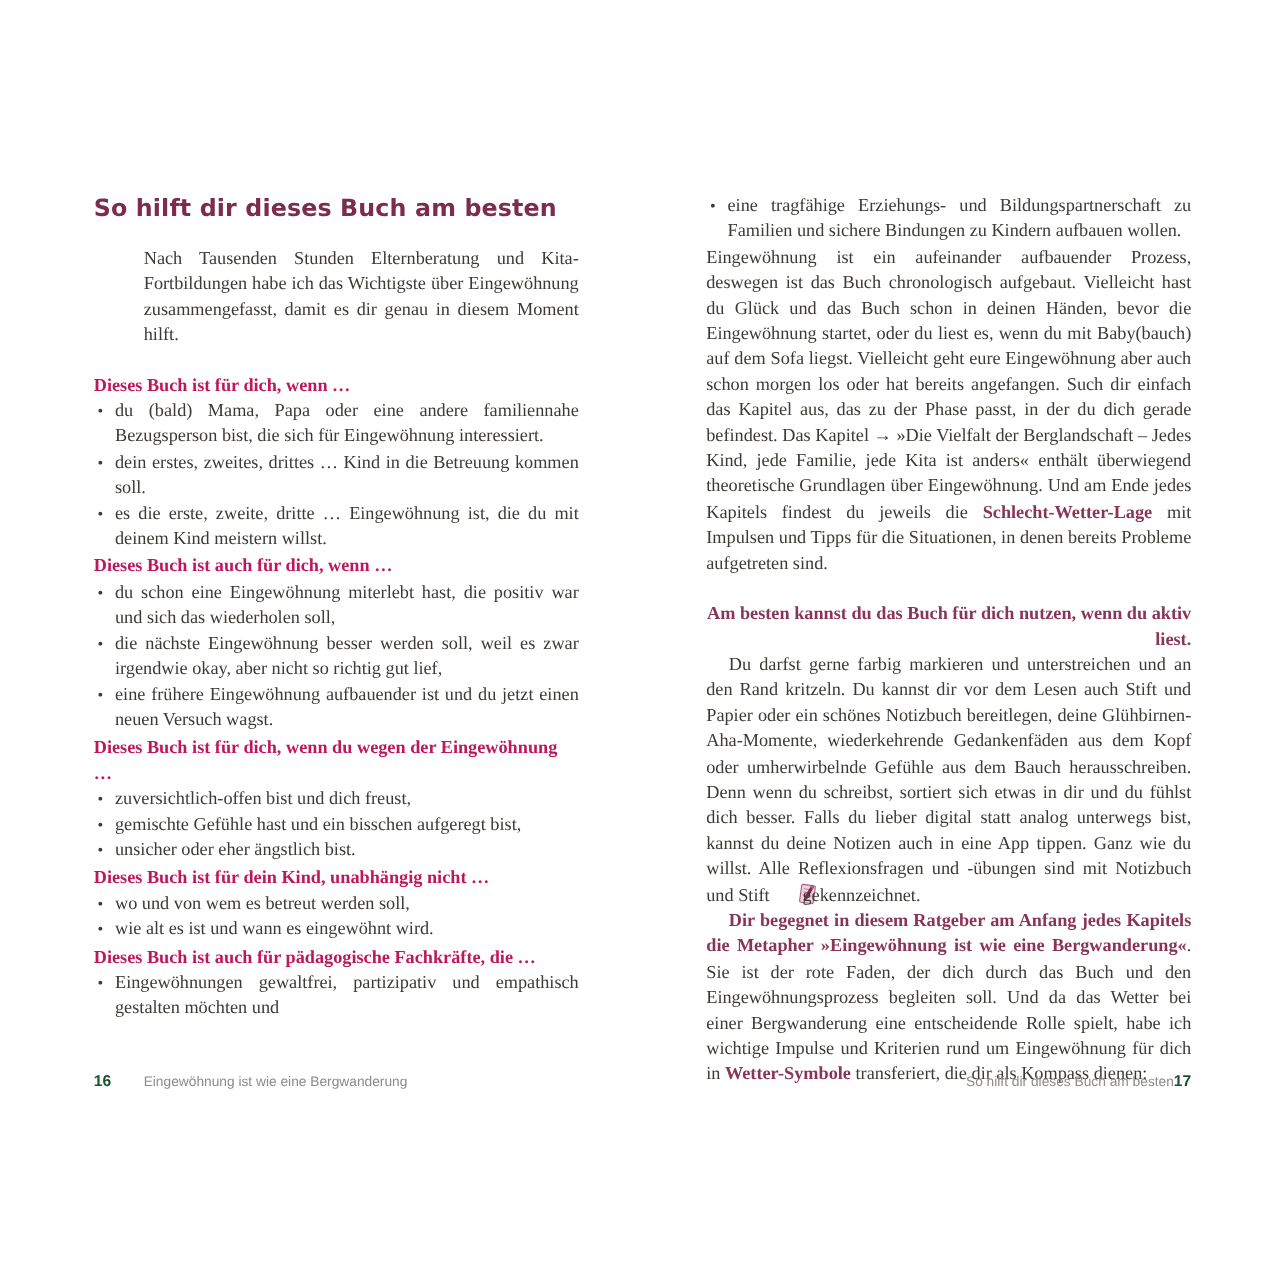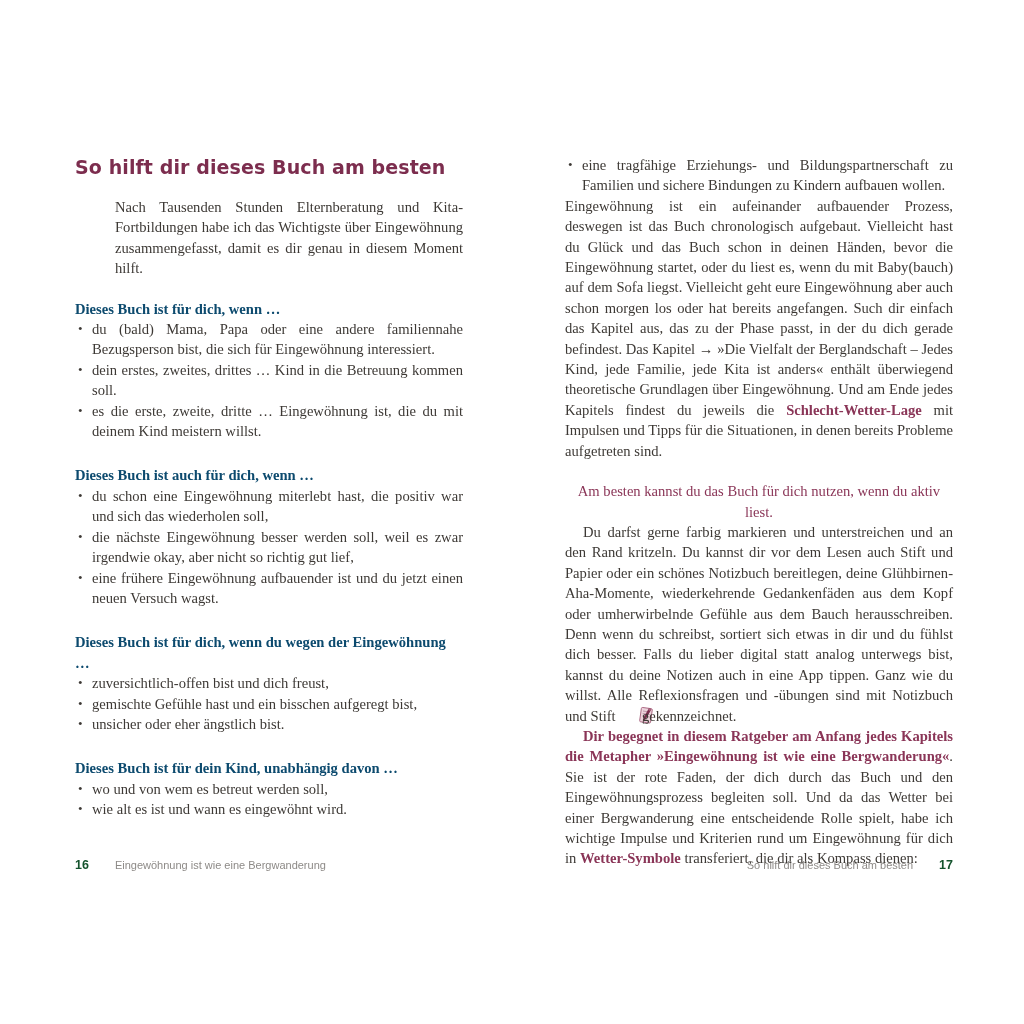--- a/index.html
+++ b/index.html
@@ -34,25 +34,25 @@
     font-size: 19px;
     line-height: 24px;
     color: #7c2d4e;
     margin: 0 0 18px 0;
     text-align: left;
     letter-spacing: 0.1px;
   }
   p { margin: 0; }
   p.intro { margin-bottom: 20px; margin-left: 40px; }
 
-  .section { margin-top: 24px; }
+  .section { margin-top: 2px; }
   .section:first-of-type { margin-top: 0; }
   .section-title {
     font-weight: bold;
-    color: #0c4a6e;
+    color: #be185d;
     text-align: left;
     margin: 0;
   }
   ul.bullets {
     list-style: none;
     margin: 0;
     padding: 0;
   }
   ul.bullets li {
     position: relative;
@@ -62,23 +62,23 @@
     content: "\2022";
     position: absolute;
     left: 3px;
     top: 0;
     color: #3d3935;
     font-size: 13px;
   }
 
   .gap-after { margin-bottom: 20px; }
   p.lead-bold {
-    font-weight: normal;
+    font-weight: bold;
     color: #8a3557;
-    text-align: center;
+    text-align: right;
   }
   p.indent { text-indent: 18px; }
   .maroon-bold { font-weight: bold; color: #8a3557; }
 
   .nb-icon {
     display: inline-block;
     width: 17px;
     height: 19px;
     vertical-align: -4px;
     margin: 0 1px;
@@ -93,21 +93,21 @@
     color: #8d8a87;
   }
   .footer-left  { left: 75px; text-align: left; }
   .footer-right { left: 565px; text-align: right; }
   .page-num {
     font-weight: bold;
     font-size: 12.5px;
     color: #14532d;
   }
   .footer-left .page-num  { margin-right: 26px; }
-  .footer-right .page-num { margin-left: 26px; }
+  .footer-right .page-num { }
 </style>
 </head>
 <body>
 
 <div class="spread">
 
   <div class="col col-left">
     <h1 class="page-heading">So hilft dir dieses Buch am besten</h1>
 
     <p class="intro">Nach Tausenden Stunden Elternberatung und Kita-Fortbildungen habe ich das Wichtigste über Eingewöhnung zusammengefasst, damit es dir genau in diesem Moment hilft.</p>
@@ -133,27 +133,33 @@
     <div class="section">
       <p class="section-title">Dieses Buch ist für dich, wenn du wegen der Eingewöhnung …</p>
       <ul class="bullets">
         <li>zuversichtlich-offen bist und dich freust,</li>
         <li>gemischte Gefühle hast und ein bisschen aufgeregt bist,</li>
         <li>unsicher oder eher ängstlich bist.</li>
       </ul>
     </div>
 
     <div class="section">
-      <p class="section-title">Dieses Buch ist für dein Kind, unabhängig davon …</p>
+      <p class="section-title">Dieses Buch ist für dein Kind, unabhängig nicht …</p>
       <ul class="bullets">
         <li>wo und von wem es betreut werden soll,</li>
         <li>wie alt es ist und wann es eingewöhnt wird.</li>
       </ul>
     </div>
 
+    <div class="section">
+      <p class="section-title">Dieses Buch ist auch für pädagogische Fachkräfte, die …</p>
+      <ul class="bullets">
+        <li>Eingewöhnungen gewaltfrei, partizipativ und empathisch gestalten möchten und</li>
+      </ul>
+    </div>
   </div>
 
   <div class="col col-right">
     <ul class="bullets gap-after">
       <li>eine tragfähige Erziehungs- und Bildungspartnerschaft zu Familien und sichere Bindungen zu Kindern aufbauen wollen.</li>
     </ul>
 
     <p class="gap-after"><span>Eingewöhnung ist ein aufeinander aufbauender Prozess, deswegen ist das Buch chronologisch aufgebaut. Vielleicht hast du Glück und das Buch schon in deinen Händen, bevor die Eingewöhnung startet, oder du liest es, wenn du mit Baby(bauch) auf dem Sofa liegst. Vielleicht geht eure Eingewöhnung aber auch schon morgen los oder hat bereits angefangen. Such dir einfach das Kapitel aus, das zu der Phase passt, in der du dich gerade befindest. Das Kapitel → »Die Vielfalt der Berglandschaft – Jedes Kind, jede Familie, jede Kita ist anders« enthält überwiegend theoretische Grundlagen über Eingewöhnung. Und am Ende jedes Kapitels findest du jeweils die </span><span class="maroon-bold">Schlecht-Wetter-Lage</span><span> mit Impulsen und Tipps für die Situationen, in denen bereits Probleme aufgetreten sind.</span></p>
 
     <p class="lead-bold">Am besten kannst du das Buch für dich nutzen, wenn du aktiv liest.</p>

